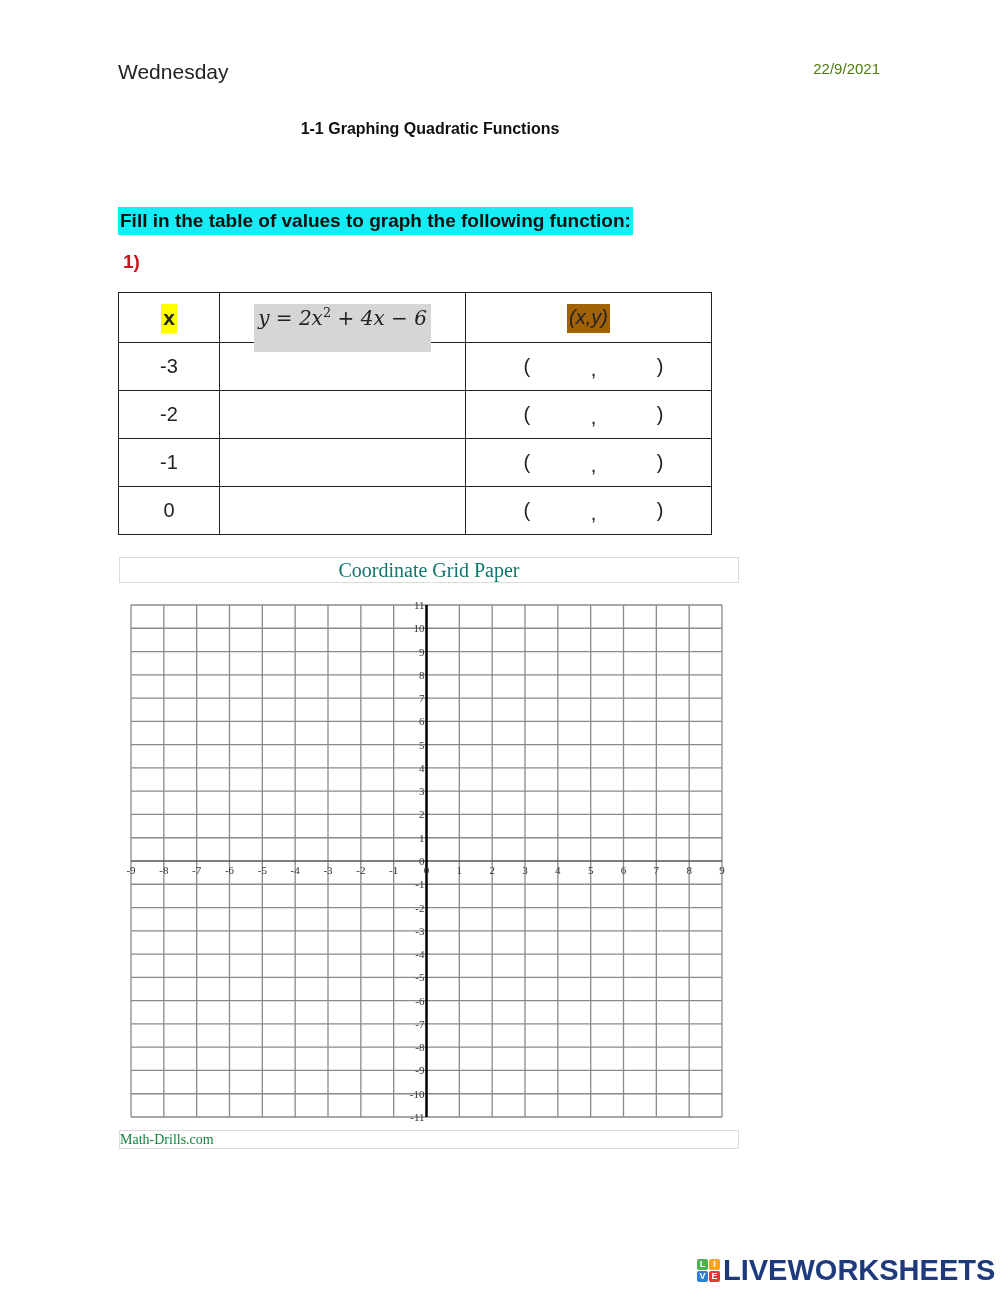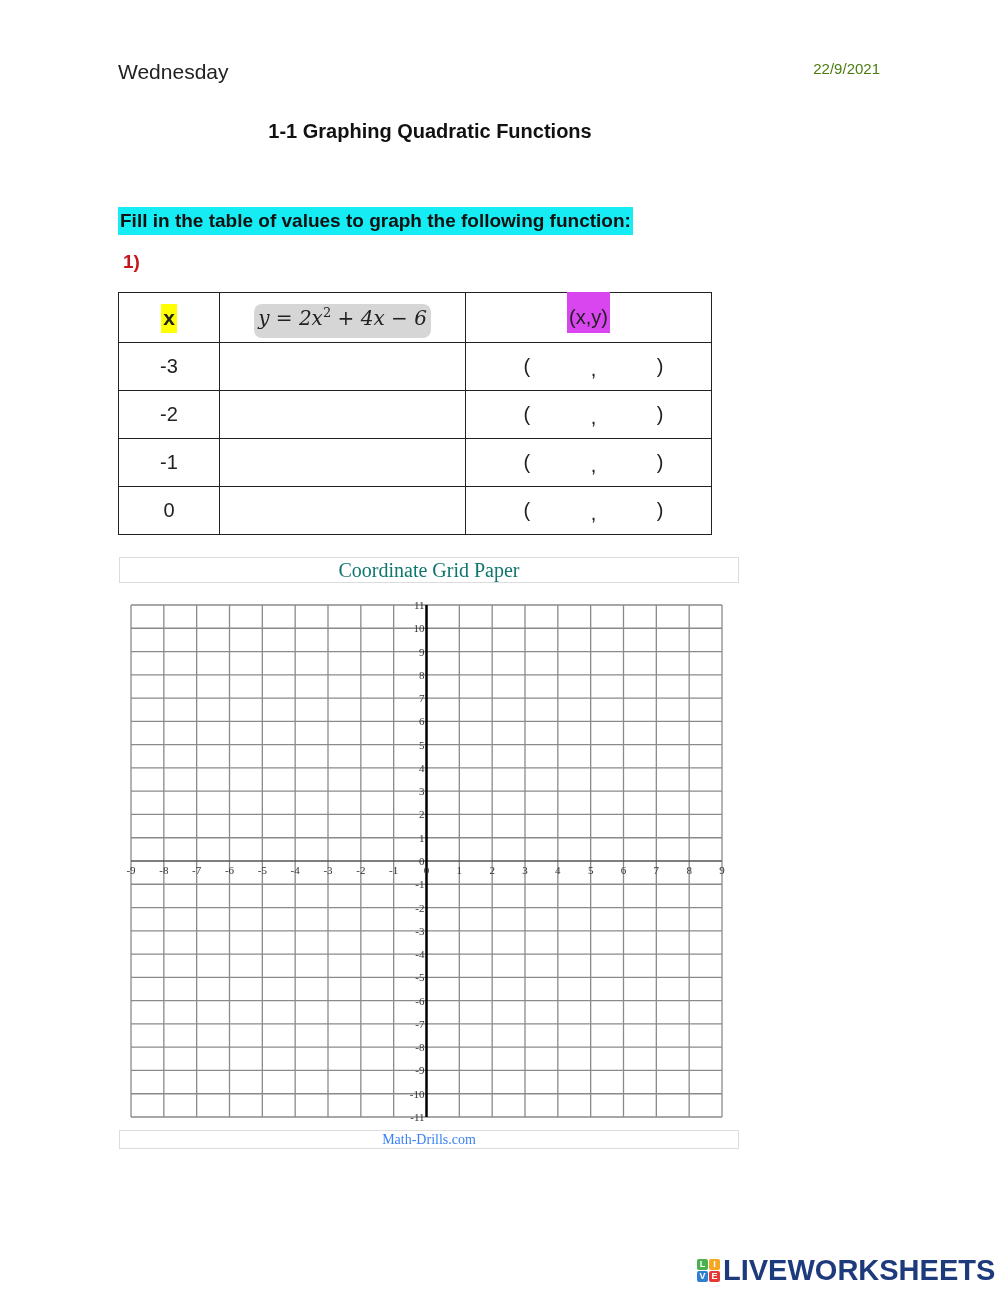--- a/index.html
+++ b/index.html
@@ -3,40 +3,40 @@
 <meta charset="utf-8">
 <style>
   html, body { margin: 0; padding: 0; }
   body {
     width: 1000px; height: 1291px; background: #ffffff; position: relative;
     overflow: hidden; font-family: "Liberation Sans", "DejaVu Sans", sans-serif; color: #111;
   }
   .abs { position: absolute; }
   .header-left { left: 118px; top: 60px; font-size: 21px; color: #222; }
   .header-right { right: 120px; top: 60px; font-size: 15px; color: #4d7c0f; }
-  .title { left: 0; width: 860px; top: 120px; text-align: center; font-size: 20px; font-weight: bold; color: #111; }
+  .title { left: 0; width: 860px; top: 120px; text-align: center; font-size: 16px; font-weight: bold; color: #111; }
   .instruction { left: 118px; top: 207px; font-size: 19px; font-weight: bold; color: #111; background: #16ecf4; padding: 3px 2px 3px 2px; }
   .qnum { left: 123px; top: 251px; font-size: 19px; font-weight: bold; color: #c4161c; }
 
   table.values { position: absolute; left: 118px; top: 292px; width: 594px; border-collapse: collapse; }
   table.values td { border: 1px solid #222; text-align: center; vertical-align: middle; padding: 0; font-size: 20px; color: #222; }
   table.values tr.head td { height: 49px; }
   table.values tr.row td { height: 47px; }
   .col-x { width: 100px; }
   .col-y { width: 245px; }
   .col-xy { width: 245px; }
   .hl-yellow { background: #ffff00; font-weight: bold; padding: 2px 2px 4px 2px; font-size: 21px; }
-  .hl-gray { background: #d6d6d6; padding: 2px 4px 8px 4px; font-family: "DejaVu Serif", "Liberation Serif", serif; font-style: italic; font-size: 20px; border-radius: 8px; }
+  .hl-gray { background: #d6d6d6; padding: 2px 4px 22px 4px; font-family: "DejaVu Serif", "Liberation Serif", serif; font-style: italic; font-size: 20px; }
   .hl-gray sup { font-size: 13px; font-style: normal; }
-  .hl-gray2 { background: #d946ef; padding: 14px 2px 5px 2px; }
+  .hl-gray2 { background: #a16207; padding: 2px 2px 5px 2px; font-style: italic; }
   .pair { display: inline-flex; width: 140px; justify-content: space-between; position: relative; left: 5px; font-size: 20px; }
   .pair .comma { position: relative; top: 3px; }
 
   .grid-title-box { left: 119px; top: 557px; width: 618px; height: 24px; border: 1px solid #dcdcdc; text-align: center; font-family: "Liberation Serif", "DejaVu Serif", serif; font-size: 20px; color: #0f766e; line-height: 24px; }
-  .grid-footer-box { left: 119px; top: 1130px; width: 618px; height: 17px; border: 1px solid #dcdcdc; text-align: center; font-family: "Liberation Serif", "DejaVu Serif", serif; font-size: 14px; color: #3b82f6; line-height: 17px; }
+  .grid-footer-box { left: 119px; top: 1130px; width: 618px; height: 17px; border: 1px solid #dcdcdc; text-align: left; font-family: "Liberation Serif", "DejaVu Serif", serif; font-size: 14px; color: #15803d; line-height: 17px; }
   svg.grid { position: absolute; left: 0; top: 0; }
 
   .logo { left: 697px; top: 1255px; height: 30px; display: flex; align-items: center; }
   .logo-icon { display: grid; grid-template-columns: 11px 11px; grid-template-rows: 11px 11px; gap: 1px; margin-right: 3px; }
   .logo-icon span { font-size: 9px; font-weight: bold; color: #fff; text-align: center; line-height: 11px; border-radius: 2px; }
   .logo-text { font-size: 29px; font-weight: bold; color: #1d3a7c; letter-spacing: 0px; }
 </style>
 </head>
 <body>
 

